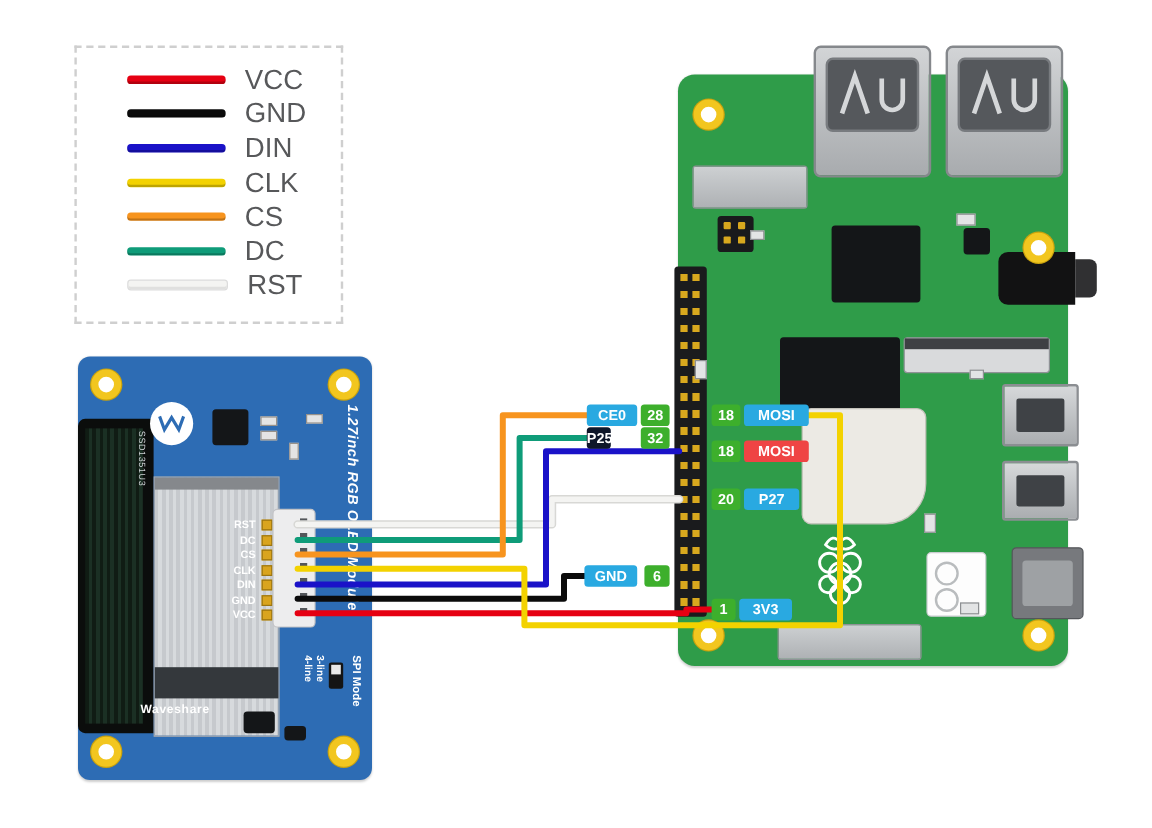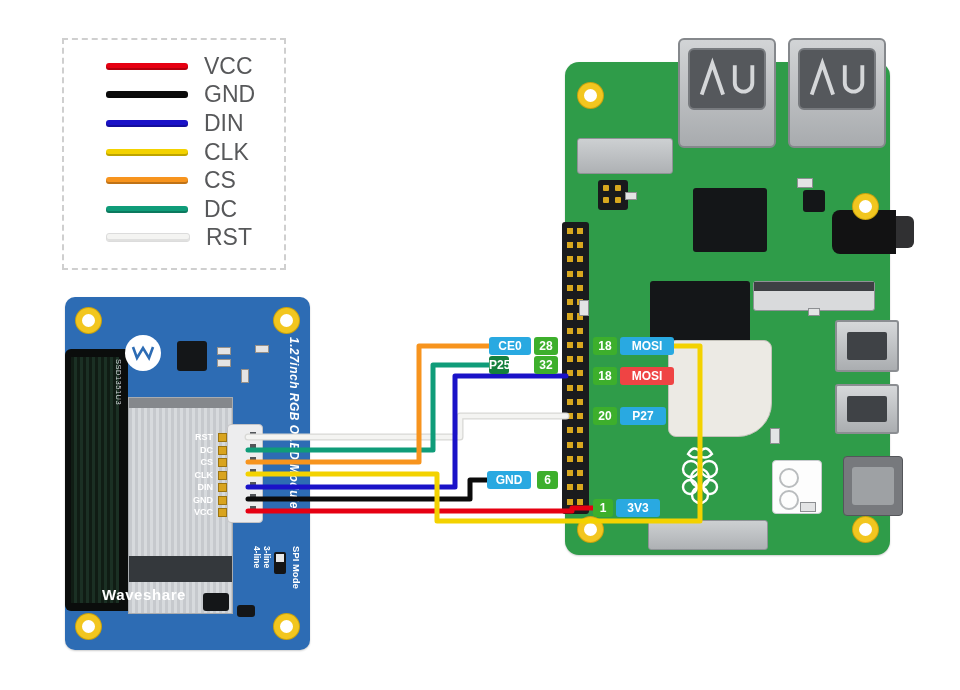--- a/index.html
+++ b/index.html
@@ -28,21 +28,21 @@
   .chip{background:#141618;border-radius:3px;position:absolute;}
   .cap{position:absolute;background:#e4e4e4;border:1px solid #97918a;}
   .pad{position:absolute;width:7px;height:7px;background:#d9a41f;border:1px solid #9c7511;}
   .pin-label{position:absolute;left:100px;width:48px;text-align:right;font-size:9px;font-weight:700;color:#fff;line-height:11px;}
   .mod-conn{position:absolute;left:162px;top:127px;width:34px;height:97px;background:#ededee;border:1px solid #c3c3c6;border-radius:4px;}
   .mod-conn-slots{position:absolute;left:22px;top:7px;width:6px;height:84px;background:repeating-linear-gradient(to bottom,#53565a 0 5px,transparent 5px 12.4px);}
   .vtext{position:absolute;transform-origin:0 0;transform:rotate(90deg);white-space:nowrap;color:#fff;}
   .mod-name{font-size:12px;font-weight:700;font-style:italic;letter-spacing:.5px;}
   .spi-mode{font-size:9.5px;font-weight:700;}
   .line-sel{font-size:8.5px;font-weight:700;line-height:10px;}
-  .brand{position:absolute;left:37px;top:289px;font-size:15px;font-weight:700;color:#fff;letter-spacing:.6px;}
+  .brand{position:absolute;left:52px;top:289px;font-size:10px;font-weight:700;color:#fff;letter-spacing:.6px;}
   .ssd{color:#cfd3d6;font-size:7.5px;letter-spacing:.5px;font-weight:400;}
   .switch{position:absolute;left:209px;top:255px;width:12px;height:22px;background:#141414;border-radius:2px;}
   .switch:before{content:"";position:absolute;left:2px;top:2px;width:8px;height:8px;background:#e8e8e8;}
 
   
   .usb{position:absolute;width:94px;height:106px;background:linear-gradient(#d2d4d6,#a8abae);border:2px solid #85888c;border-radius:6px;}
   .usb-slot{position:absolute;left:8px;top:8px;right:8px;height:58px;background:#55585c;border:2px solid #787b7f;border-radius:6px;}
   .silver{background:linear-gradient(#cdd0d2,#aeb1b4);border:1px solid #8f9296;border-radius:3px;position:absolute;}
   .gpio{position:absolute;left:-3px;top:160px;width:27px;height:292px;background:#1a1b1d;border-radius:3px;}
   .gpio-col{position:absolute;top:6px;width:6px;height:285px;background:repeating-linear-gradient(to bottom,#d8a81e 0 6px,transparent 6px 14.25px);}
@@ -246,21 +246,21 @@
     <polyline points="248,450 433,450 433,365 492,365" fill="none" stroke-width="5" stroke-linejoin="round" stroke-linecap="round" style="stroke: rgb(15, 156, 121);"></polyline>
     <polyline points="248,462 419,462 419,346 492,346" fill="none" stroke-width="5" stroke-linejoin="round" stroke-linecap="round" style="stroke: rgb(247, 148, 30);"></polyline>
     <polyline points="248,487 455,487 455,376 566,376" fill="none" stroke-width="5" stroke-linejoin="round" stroke-linecap="round" style="stroke: rgb(26, 18, 200);"></polyline>
     <polyline points="248,499 470,499 470,480 490,480" fill="none" stroke-width="5" stroke-linejoin="round" stroke-linecap="round" style="stroke: rgb(11, 11, 11);"></polyline>
     <polyline points="248,511 572,511 572,508 596,508" fill="none" stroke-width="5" stroke-linejoin="round" stroke-linecap="round" style="stroke: rgb(230, 0, 18);"></polyline>
     <polyline points="248,474 437,474 437,521 700,521 700,346 673,346" fill="none" stroke-width="5" stroke-linejoin="round" stroke-linecap="round" style="stroke: rgb(243, 210, 0);"></polyline>
   </svg>
 
   <div class="badge" style="left: 489px; top: 337px; width: 42px; background-color: rgb(41, 169, 225);">CE0</div>
   <div class="badge" style="left: 534px; top: 337px; width: 24px; background-color: rgb(61, 175, 44);">28</div>
-  <div class="badge" style="left: 489px; top: 356px; width: 20px; background-color: #15803d;">P25</div>
+  <div class="badge" style="left: 489px; top: 356px; width: 20px; background-color: #0f172a;">P25</div>
   <div class="badge" style="left: 534px; top: 356px; width: 24px; background-color: rgb(61, 175, 44);">32</div>
   <div class="badge" style="left: 487px; top: 471px; width: 44px; background-color: rgb(41, 169, 225);">GND</div>
   <div class="badge" style="left: 537px; top: 471px; width: 21px; background-color: rgb(61, 175, 44);">6</div>
 
   <div class="badge" style="left: 593px; top: 337px; width: 24px; background-color: rgb(61, 175, 44);">18</div>
   <div class="badge" style="left: 620px; top: 337px; width: 54px; background-color: rgb(41, 169, 225);">MOSI</div>
   <div class="badge" style="left: 593px; top: 367px; width: 24px; background-color: rgb(61, 175, 44);">18</div>
   <div class="badge" style="left: 620px; top: 367px; width: 54px; background-color: #ef4444;">MOSI</div>
   <div class="badge" style="left: 593px; top: 407px; width: 24px; background-color: rgb(61, 175, 44);">20</div>
   <div class="badge" style="left: 620px; top: 407px; width: 46px; background-color: rgb(41, 169, 225);">P27</div>

